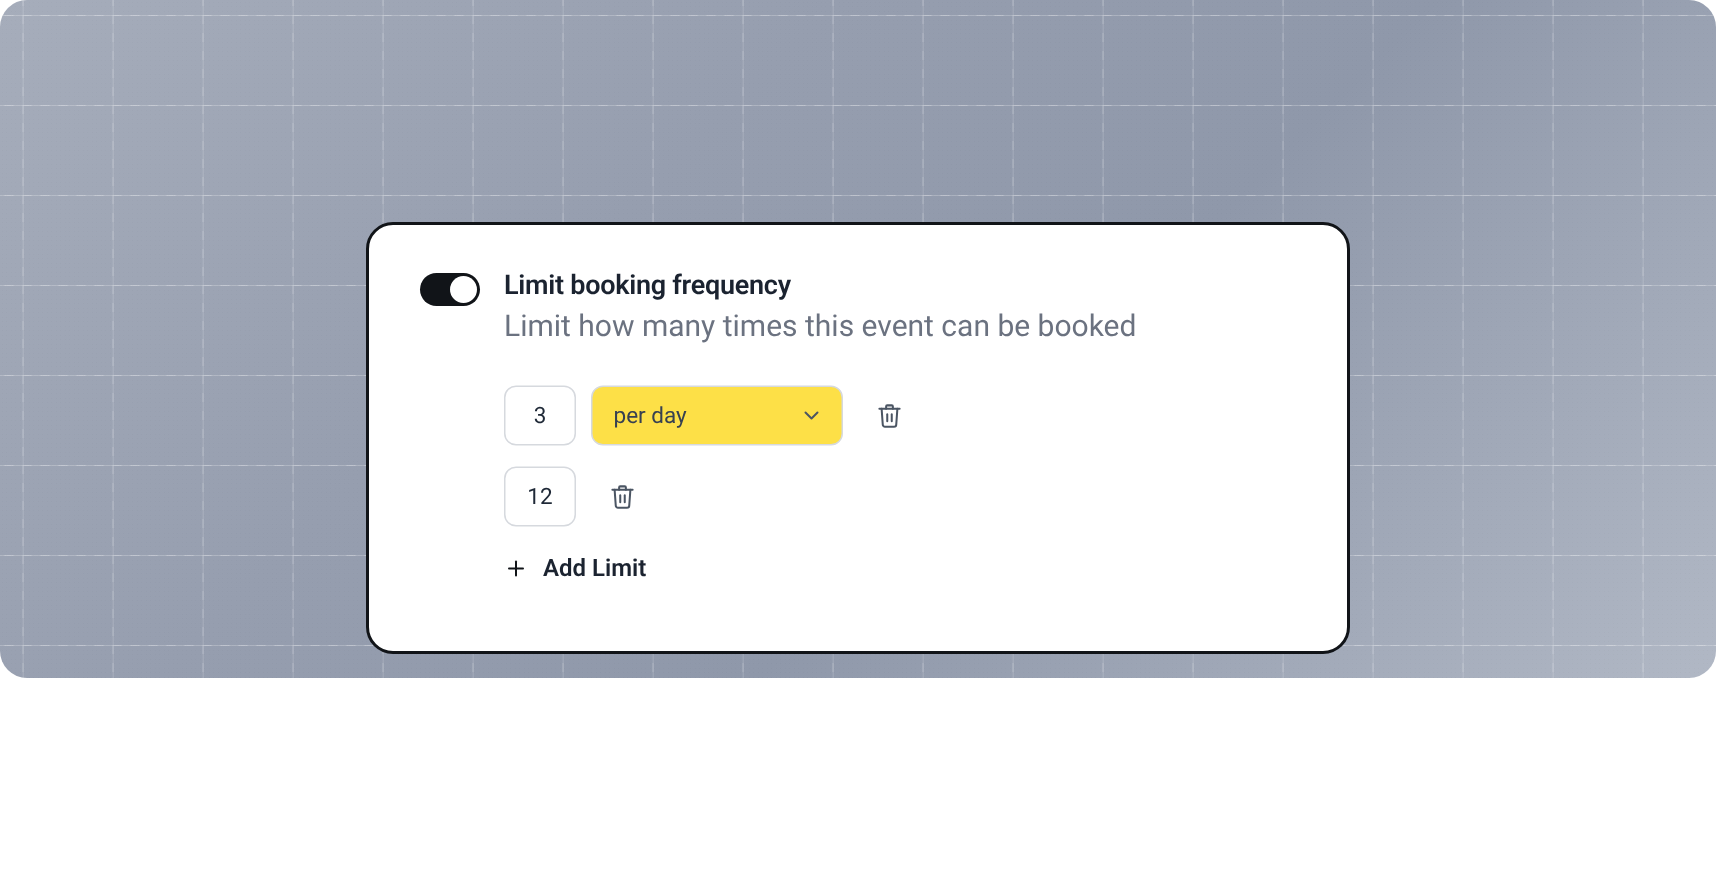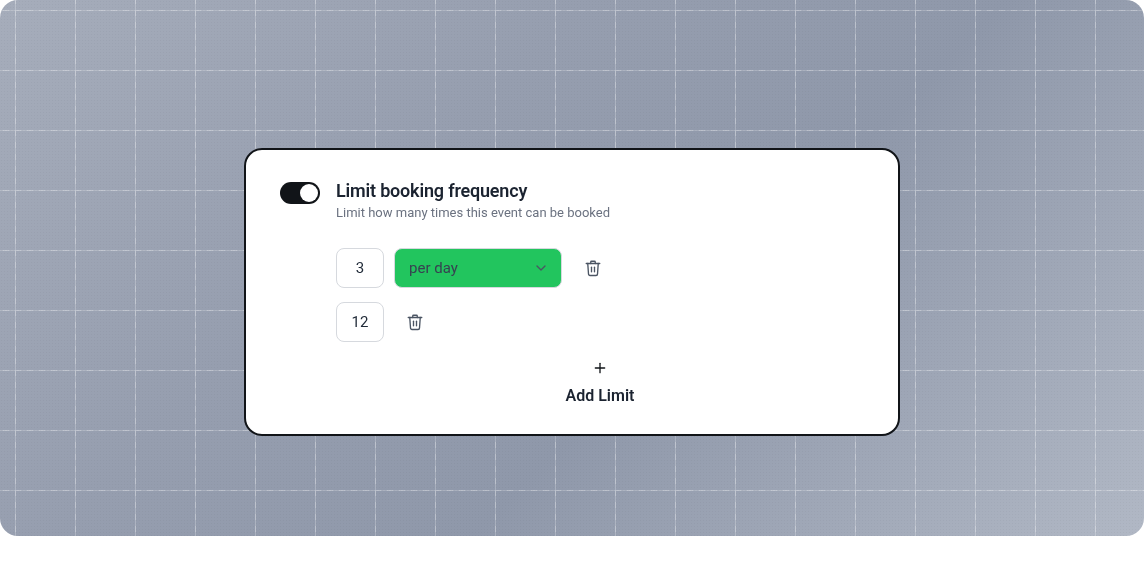--- a/index.html
+++ b/index.html
@@ -1,18 +1,18 @@
 <!DOCTYPE html>
 <html><head>
 <meta charset="utf-8">
 <style>
   * { box-sizing: border-box; margin: 0; padding: 0; }
   html, body { width: 1144px; height: 588px; overflow: hidden; font-family: -apple-system, BlinkMacSystemFont, "Segoe UI", Roboto, Helvetica, Arial, sans-serif; }
   .stage {
-    width: 1144px; height: 536px;
+    width: 1144px; height: 452px;
     background: linear-gradient(135deg, #a6adbb 0%, #969eaf 35%, #8f98aa 60%, #b1b8c5 100%);
     border-radius: 18px;
     position: relative;
   }
   .grid-overlay {
     position: absolute; inset: 0;
     background-image:
       linear-gradient(to right, rgba(255,255,255,0.25) 0 1px, transparent 1px 100%),
       linear-gradient(to bottom, rgba(255,255,255,0.25) 0 1px, transparent 1px 100%);
     background-size: 60px 60px;
@@ -60,43 +60,43 @@
   .toggle {
     width: 40px; height: 22px; border-radius: 999px;
     background: #111418; position: relative; flex: 0 0 auto; margin-top: 2px;
   }
   .toggle .knob {
     position: absolute; right: 2px; top: 2px;
     width: 18px; height: 18px; border-radius: 50%; background: #fff;
   }
   .titles { display: flex; flex-direction: column; gap: 4px; }
   .title { font-size: 18px; font-weight: 650; color: #1b2330; letter-spacing: -0.01em; }
-  .subtitle { font-size: 13px; color: #6b7280; }
+  .subtitle { font-size: 20px; color: #6b7280; }
 
   .rows { margin-top: 28px; margin-left: 56px; display: flex; flex-direction: column; gap: 14px; }
   .row { display: flex; align-items: center; gap: 10px; }
 
   .num-input {
     width: 48px; height: 40px;
     border: 1px solid #d6d9de; border-radius: 8px;
     display: flex; align-items: center; justify-content: center;
     font-size: 15px; color: #1f2937; background: #fff;
   }
   .select {
     width: 168px; height: 40px;
     border: 1px solid #d6d9de; border-radius: 8px;
-    background: #22c55e;
+    background: #fde047;
     display: flex; align-items: center; justify-content: space-between;
     padding: 0 12px 0 14px;
     font-size: 15px; color: #374151;
   }
   .chevron { color: #4b5563; display: inline-flex; }
   .trash { color: #4b5563; display: inline-flex; margin-left: 12px; }
 
-  .add-row { display: flex; align-items: center; gap: 10px; margin-top: 18px; margin-left: 56px; flex-direction: column; }
+  .add-row { display: flex; align-items: center; gap: 10px; margin-top: 18px; margin-left: 56px; }
   .plus { color: #111418; display: inline-flex; }
   .add-label { font-size: 16px; font-weight: 600; color: #1b2330; }
 </style>
 </head>
 <body>
 
 <div class="stage">
   <div class="grid-overlay dash"></div>
   <div class="noise"></div>
 

